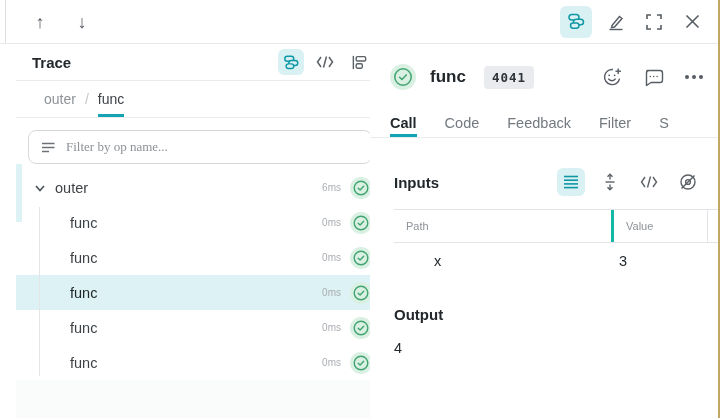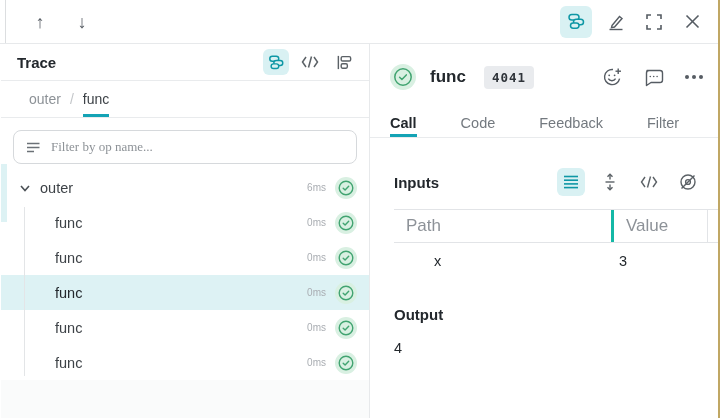--- a/index.html
+++ b/index.html
@@ -17,21 +17,21 @@
   .topbar-artifact{position:absolute;left:5px;top:0;width:1px;height:43px;background:#dcdee0;}
   .nav-arrows{display:flex;gap:14px;margin-left:26px;}
   .icon-btn{width:28px;height:28px;border:none;background:transparent;border-radius:6px;
     display:flex;align-items:center;justify-content:center;cursor:pointer;color:#565c63;}
   .icon-btn.active{background:#d9f1f3;color:#0e97a5;}
   .icon-btn.big{width:32px;height:32px;}
   .topbar-right{margin-left:auto;display:flex;gap:10px;margin-right:14px;align-items:center;}
   .arrow-glyph{font-size:18px;line-height:1;color:#565c63;}
 
   
-  .left-panel{position:absolute;top:44px;left:1px;width:369px;bottom:0;background:#fff;
+  .left-panel{position:absolute;top:44px;left:16px;width:369px;bottom:0;background:#fff;
     border-right:1px solid #e7e9eb;}
   .right-panel{position:absolute;top:44px;left:370px;right:0;bottom:0;background:#fff;}
   .gold-edge{position:absolute;top:0;right:0;width:2px;height:418px;background:#c0a764;z-index:9;}
 
   
   .trace-header{height:37px;display:flex;align-items:center;padding:0 12px 0 16px;
     border-bottom:1px solid #e9ebed;}
   .trace-title{font-size:15px;font-weight:bold;}
   .trace-icons{margin-left:auto;display:flex;gap:8px;align-items:center;}
   .icon-btn-sm{width:26px;height:26px;border:none;background:transparent;border-radius:6px;
@@ -68,36 +68,36 @@
   .sliver{position:absolute;left:0;top:120px;width:6px;height:58px;background:#ddf2f4;z-index:3;}
 
   
   .call-header{height:56px;display:flex;align-items:center;padding:10px 12px 0 20px;}
   .call-title{font-size:17px;font-weight:bold;margin-left:14px;}
   .call-badge{margin-left:18px;background:#e9ebee;color:#2f343a;border-radius:4px;
     padding:4px 8px;font-family:"DejaVu Sans Mono",monospace;font-size:12.5px;font-weight:bold;letter-spacing:1px;}
   .call-actions{margin-left:auto;display:flex;gap:13px;align-items:center;color:#5b6166;}
 
   
-  .tabs{display:flex;gap:44px;padding-left:20px;margin-top:8px;border-bottom:1px solid #e9ebed;height:30px;}
+  .tabs{display:flex;gap:28px;padding-left:20px;margin-top:8px;border-bottom:1px solid #e9ebed;height:30px;}
   .tab{font-size:14.5px;color:#73797f;padding-bottom:6px;display:flex;align-items:flex-end;cursor:pointer;white-space:nowrap;}
   .tab.active{color:#23282d;font-weight:bold;border-bottom:3px solid #14a3b5;padding-bottom:3px;}
 
   
   .section{padding-left:24px;}
   .inputs-row{margin-top:30px;display:flex;align-items:center;padding-right:18px;}
   .section-heading{font-size:15px;font-weight:bold;}
   .inputs-icons{margin-left:auto;display:flex;gap:11px;align-items:center;color:#5b6166;}
   .icon-btn-in{width:28px;height:28px;border:none;background:transparent;border-radius:6px;
     display:flex;align-items:center;justify-content:center;cursor:pointer;color:#5b6166;}
   .icon-btn-in.active{background:#d9f1f3;color:#0e97a5;}
 
   .io-table{margin-top:13px;margin-right:2px;}
   .t-head{display:flex;height:34px;align-items:center;border-top:1px solid #e2e4e7;
-    border-bottom:1px solid #e2e4e7;color:#8d9298;font-size:17px;}
+    border-bottom:1px solid #e2e4e7;color:#8d9298;font-size:11px;}
   .t-row{display:flex;height:35px;align-items:center;font-size:14.5px;color:#23282d;}
   .c-path{width:217px;padding-left:12px;}
   .t-row .c-path{padding-left:40px;}
   .c-value{width:96px;padding-left:12px;align-self:stretch;display:flex;align-items:center;}
   .t-head .c-value{border-left:3px solid #14b8a6;}
   .c-end{flex:1;align-self:stretch;}
   .t-head .c-end{border-left:1px solid #e2e4e7;}
   .t-row .c-value{padding-left:8px;}
 
   .output-heading{margin-top:28px;}

